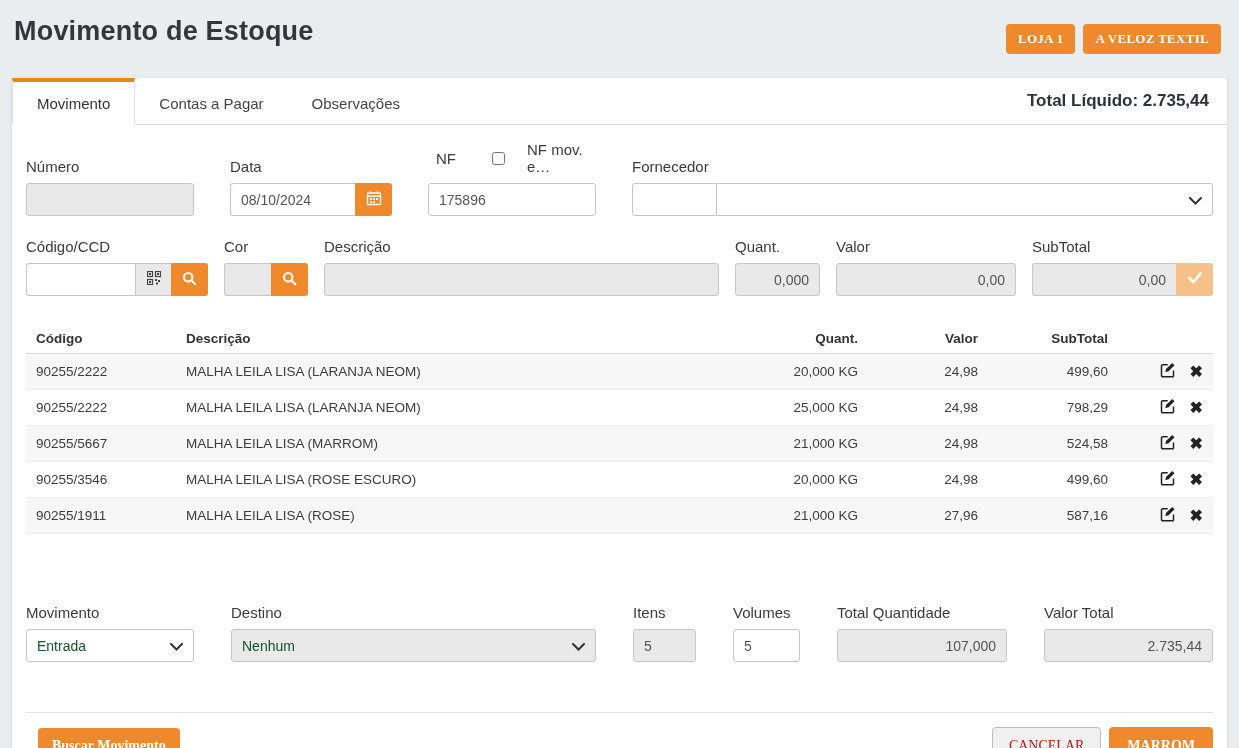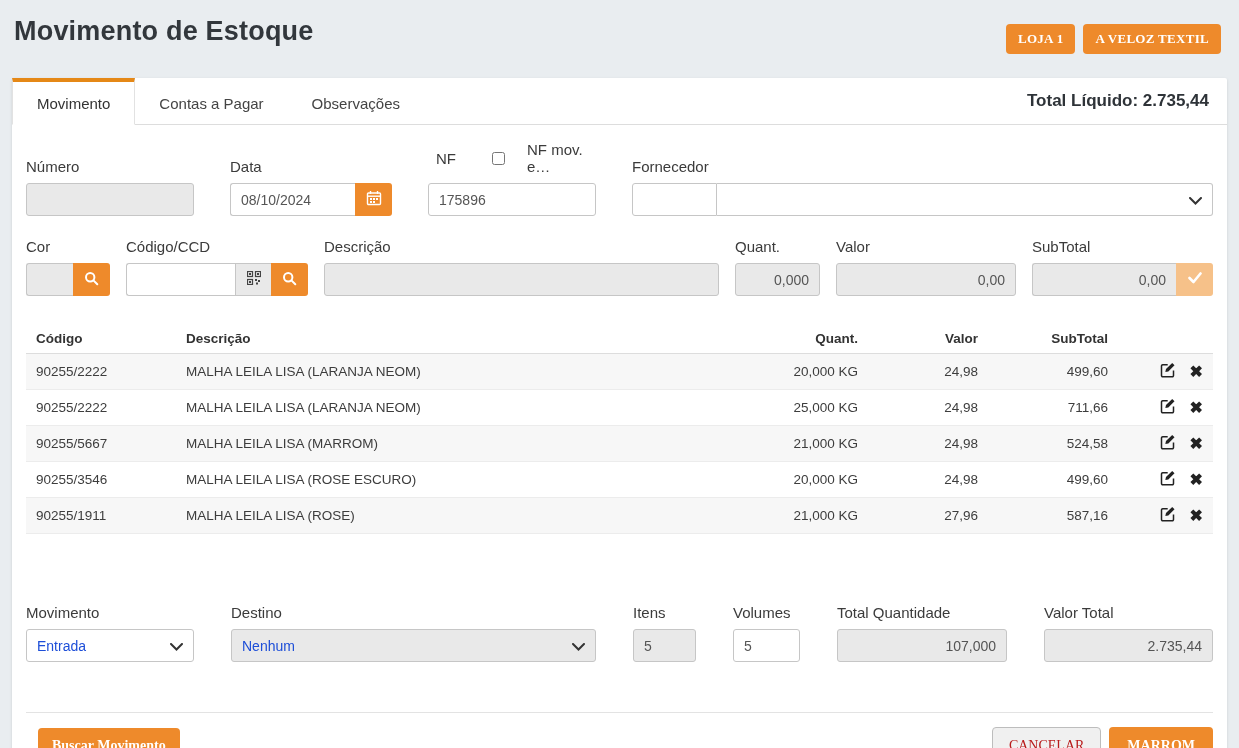--- a/index.html
+++ b/index.html
@@ -66,21 +66,21 @@
   }
   .addon.orange { background:#ee8a2b; }
   .addon.orange-light { background:#f6c189; }
   .addon.gray { background:#e9e9e9; border:1px solid #c6c6c6; border-right:none; border-radius:0; width:36px; }
   .chk { display:flex; align-items:center; gap:22px; margin-left:28px; font-size:15px; color:#3b3b3b; }
   .chk input { width:15px; height:15px; accent-color:#fff; }
 
   
   .select {
     height:33px; border:1px solid #c6c6c6; border-radius:3px; background:#fff;
-    display:flex; align-items:center; padding:0 10px; font-size:14px; color:#1d4ed8;
+    display:flex; align-items:center; padding:0 10px; font-size:14px; color:#14532d;
     cursor:pointer; width:100%;
   }
   .select .sel-text { flex:1; }
   .select.disabled { background:#e9e9e9; cursor:default; }
 
   
   .items-table { width:100%; border-collapse:collapse; margin-top:28px; table-layout:fixed; }
   .items-table th {
     text-align:left; font-size:13.5px; font-weight:bold; color:#333;
     padding:7px 10px; border-bottom:1px solid #ddd;
@@ -179,53 +179,53 @@
               <svg width="13" height="8" viewBox="0 0 13 8">
                   <polyline points="1,1 6.5,6.5 12,1" fill="none" stroke="#333" stroke-width="2" stroke-linecap="round"></polyline>
                 </svg>
             </span>
           </div>
         </div>
       </div>
     </div>
 
     <div class="form-row row2">
-      <div class="field" style="width:84px">
-        <label>Cor</label>
-        <div class="input-group">
-          <input class="input disabled" disabled="" value="" style="">
-          <button class="addon orange">
-            <span>
-              <svg width="15" height="15" viewBox="0 0 15 15">
-                  <circle cx="6.2" cy="6.2" r="4.2" fill="none" stroke="#fff" stroke-width="2"></circle>
-                  <line x1="9.4" y1="9.4" x2="13.3" y2="13.3" stroke="#fff" stroke-width="2" stroke-linecap="round"></line>
-                </svg>
-            </span>
-          </button>
-        </div>
-      </div>
       <div class="field" style="width:182px">
         <label>Código/CCD</label>
         <div class="input-group">
           <input class="input" value="" style="">
           <button class="addon gray">
             <span>
               <svg width="14" height="14" viewBox="0 0 14 14">
                   <rect x="0.5" y="0.5" width="5" height="5" fill="none" stroke="#444" stroke-width="1.2"></rect>
                   <rect x="2" y="2" width="2" height="2" fill="#444"></rect>
                   <rect x="8.5" y="0.5" width="5" height="5" fill="none" stroke="#444" stroke-width="1.2"></rect>
                   <rect x="10" y="2" width="2" height="2" fill="#444"></rect>
                   <rect x="0.5" y="8.5" width="5" height="5" fill="none" stroke="#444" stroke-width="1.2"></rect>
                   <rect x="2" y="10" width="2" height="2" fill="#444"></rect>
                   <rect x="8" y="8" width="2" height="2" fill="#444"></rect>
                   <rect x="11" y="9" width="2" height="2" fill="#444"></rect>
                   <rect x="9" y="11.5" width="2" height="2" fill="#444"></rect>
                 </svg>
             </span>
           </button>
+          <button class="addon orange">
+            <span>
+              <svg width="15" height="15" viewBox="0 0 15 15">
+                  <circle cx="6.2" cy="6.2" r="4.2" fill="none" stroke="#fff" stroke-width="2"></circle>
+                  <line x1="9.4" y1="9.4" x2="13.3" y2="13.3" stroke="#fff" stroke-width="2" stroke-linecap="round"></line>
+                </svg>
+            </span>
+          </button>
+        </div>
+      </div>
+      <div class="field" style="width:84px">
+        <label>Cor</label>
+        <div class="input-group">
+          <input class="input disabled" disabled="" value="" style="">
           <button class="addon orange">
             <span>
               <svg width="15" height="15" viewBox="0 0 15 15">
                   <circle cx="6.2" cy="6.2" r="4.2" fill="none" stroke="#fff" stroke-width="2"></circle>
                   <line x1="9.4" y1="9.4" x2="13.3" y2="13.3" stroke="#fff" stroke-width="2" stroke-linecap="round"></line>
                 </svg>
             </span>
           </button>
         </div>
       </div>
@@ -292,21 +292,21 @@
               </span>
               <span class="icon-btn icon-x">✖</span>
             </td>
           </tr>
 
           <tr>
             <td>90255/2222</td>
             <td>MALHA LEILA LISA (LARANJA NEOM)</td>
             <td class="num">25,000 KG</td>
             <td class="num">24,98</td>
-            <td class="num">711,66</td>
+            <td class="num">798,29</td>
             <td class="acts">
               <span class="icon-btn">
                 <svg width="16" height="16" viewBox="0 0 16 16">
                   <path d="M13.5 8.5v5a1.2 1.2 0 0 1-1.2 1.2H2.7a1.2 1.2 0 0 1-1.2-1.2V3.9a1.2 1.2 0 0 1 1.2-1.2h5" fill="none" stroke="#222" stroke-width="1.5"></path>
                   <path d="M12.2 0.9l2.3 2.3L8.3 9.4l-3 0.7 0.7-3z" fill="#222"></path>
                 </svg>
               </span>
               <span class="icon-btn icon-x">✖</span>
             </td>
           </tr>

